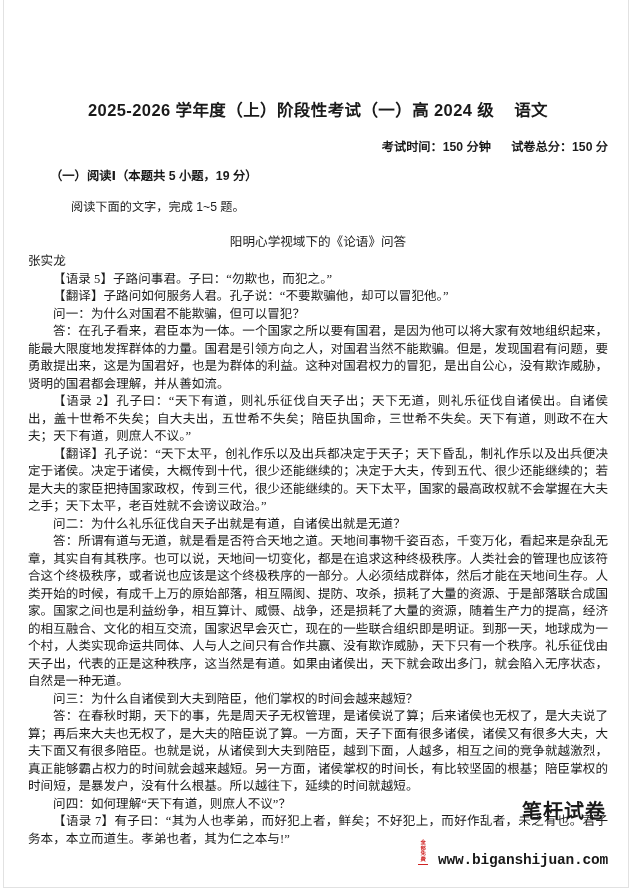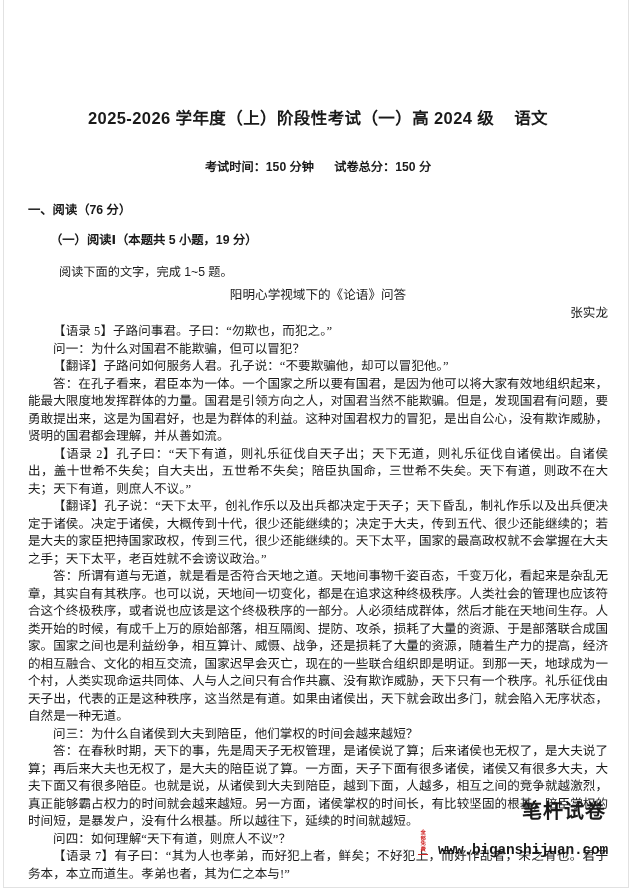--- a/index.html
+++ b/index.html
@@ -36,31 +36,31 @@
     box-sizing: border-box;
   }
 
   
   .exam-title {
     text-align: center;
     font-family: "Liberation Sans", "DejaVu Sans", sans-serif;
     font-weight: bold;
     font-size: 16.5px;
     letter-spacing: 0.4px;
-    margin: 8px;
+    margin: 0;
     padding-top: 100px;
     line-height: 1.25;
     white-space: pre;
   }
   .exam-subtitle {
-    text-align: center;
+    text-align: right;
     font-family: "Liberation Sans", "DejaVu Sans", sans-serif;
     font-weight: bold;
     font-size: 12.2px;
-    margin: 12px;
+    margin: 0;
     padding-top: 16px;
     white-space: pre;
   }
 
   
   .sec-h1 {
     font-family: "Liberation Sans", "DejaVu Sans", sans-serif;
     font-weight: bold;
     font-size: 12.3px;
     margin: 0;
@@ -72,37 +72,37 @@
     font-weight: bold;
     font-size: 12.3px;
     margin: 12px;
     padding-top: 1px;
     padding-left: 10px;
     line-height: 1.45;
   }
   .sec-instruction {
     font-family: "Liberation Sans", "DejaVu Sans", sans-serif;
     font-size: 12.2px;
-    margin: 0;
+    margin: 12px;
     padding-top: 1px;
     padding-left: 31px;
     line-height: 1.5;
   }
 
   
   .art-title {
     text-align: center;
     font-size: 12.6px;
     margin: 0;
     padding-top: 4px;
     line-height: 1.5;
     font-weight: normal;
   }
   .art-author {
-    text-align: right;
+    text-align: left;
     font-size: 12.6px;
     margin: 0;
     line-height: 1.5;
   }
 
   
   .para {
     font-size: 12.55px;
     line-height: 17.5px;
     margin: 0;
@@ -130,21 +130,21 @@
     letter-spacing: 1px;
     display: block;
     text-align: right;
     padding-right: 2px;
   }
   .wm-row {
     display: flex;
     align-items: flex-end;
     justify-content: flex-end;
     gap: 10px;
-    margin-top: 9px;
+    margin-top: 19px;
   }
   .wm-badge {
     font-family: "Liberation Sans", "DejaVu Sans", sans-serif;
     font-size: 5.4px;
     color: #cf2222;
     font-weight: bold;
     line-height: 1.05;
     width: 22px;
     text-align: center;
     letter-spacing: -0.2px;
@@ -164,37 +164,37 @@
 </head>
 <body>
 
 <div id="page">
   <div id="content">
 
     <h1 class="exam-title">2025-2026 学年度（上）阶段性考试（一）高 2024 级    语文</h1>
 
     <p class="exam-subtitle">考试时间：150 分钟      试卷总分：150 分</p>
 
-    <p class="sec-h1">一、阅读（76 分）</p>
 
     <p class="sec-h2">（一）阅读Ⅰ（本题共 5 小题，19 分）</p>
 
     <p class="sec-instruction">阅读下面的文字，完成 1~5 题。</p>
 
     <p class="art-title">阳明心学视域下的《论语》问答</p>
 
     <p class="art-author">张实龙</p>
 
     <div>
       <p class="para">【语录 5】子路问事君。子曰：“勿欺也，而犯之。”</p>
+      <p class="para">【翻译】子路问如何服务人君。孔子说：“不要欺骗他，却可以冒犯他。”</p>
       <p class="para">问一：为什么对国君不能欺骗，但可以冒犯？</p>
-      <p class="para">【翻译】子路问如何服务人君。孔子说：“不要欺骗他，却可以冒犯他。”</p>
       <p class="para">答：在孔子看来，君臣本为一体。一个国家之所以要有国君，是因为他可以将大家有效地组织起来，能最大限度地发挥群体的力量。国君是引领方向之人，对国君当然不能欺骗。但是，发现国君有问题，要勇敢提出来，这是为国君好，也是为群体的利益。这种对国君权力的冒犯，是出自公心，没有欺诈威胁，贤明的国君都会理解，并从善如流。</p>
       <p class="para">【语录 2】孔子曰：“天下有道，则礼乐征伐自天子出；天下无道，则礼乐征伐自诸侯出。自诸侯出，盖十世希不失矣；自大夫出，五世希不失矣；陪臣执国命，三世希不失矣。天下有道，则政不在大夫；天下有道，则庶人不议。”</p>
       <p class="para">【翻译】孔子说：“天下太平，创礼作乐以及出兵都决定于天子；天下昏乱，制礼作乐以及出兵便决定于诸侯。决定于诸侯，大概传到十代，很少还能继续的；决定于大夫，传到五代、很少还能继续的；若是大夫的家臣把持国家政权，传到三代，很少还能继续的。天下太平，国家的最高政权就不会掌握在大夫之手；天下太平，老百姓就不会谤议政治。”</p>
+      <p class="para">问二：为什么礼乐征伐自天子出就是有道，自诸侯出就是无道？</p>
       <p class="para">答：所谓有道与无道，就是看是否符合天地之道。天地间事物千姿百态，千变万化，看起来是杂乱无章，其实自有其秩序。也可以说，天地间一切变化，都是在追求这种终极秩序。人类社会的管理也应该符合这个终极秩序，或者说也应该是这个终极秩序的一部分。人必须结成群体，然后才能在天地间生存。人类开始的时候，有成千上万的原始部落，相互隔阂、提防、攻杀，损耗了大量的资源、于是部落联合成国家。国家之间也是利益纷争，相互算计、威慑、战争，还是损耗了大量的资源，随着生产力的提高，经济的相互融合、文化的相互交流，国家迟早会灭亡，现在的一些联合组织即是明证。到那一天，地球成为一个村，人类实现命运共同体、人与人之间只有合作共赢、没有欺诈威胁，天下只有一个秩序。礼乐征伐由天子出，代表的正是这种秩序，这当然是有道。如果由诸侯出，天下就会政出多门，就会陷入无序状态，自然是一种无道。</p>
       <p class="para">问三：为什么自诸侯到大夫到陪臣，他们掌权的时间会越来越短？</p>
       <p class="para">答：在春秋时期，天下的事，先是周天子无权管理，是诸侯说了算；后来诸侯也无权了，是大夫说了算；再后来大夫也无权了，是大夫的陪臣说了算。一方面，天子下面有很多诸侯，诸侯又有很多大夫，大夫下面又有很多陪臣。也就是说，从诸侯到大夫到陪臣，越到下面，人越多，相互之间的竞争就越激烈，真正能够霸占权力的时间就会越来越短。另一方面，诸侯掌权的时间长，有比较坚固的根基；陪臣掌权的时间短，是暴发户，没有什么根基。所以越往下，延续的时间就越短。</p>
       <p class="para">问四：如何理解“天下有道，则庶人不议”？</p>
       <p class="para">【语录 7】有子曰：“其为人也孝弟，而好犯上者，鲜矣；不好犯上，而好作乱者，未之有也。君子务本，本立而道生。孝弟也者，其为仁之本与!”</p>
     </div>
 
   </div>
 
   <div id="watermark">

